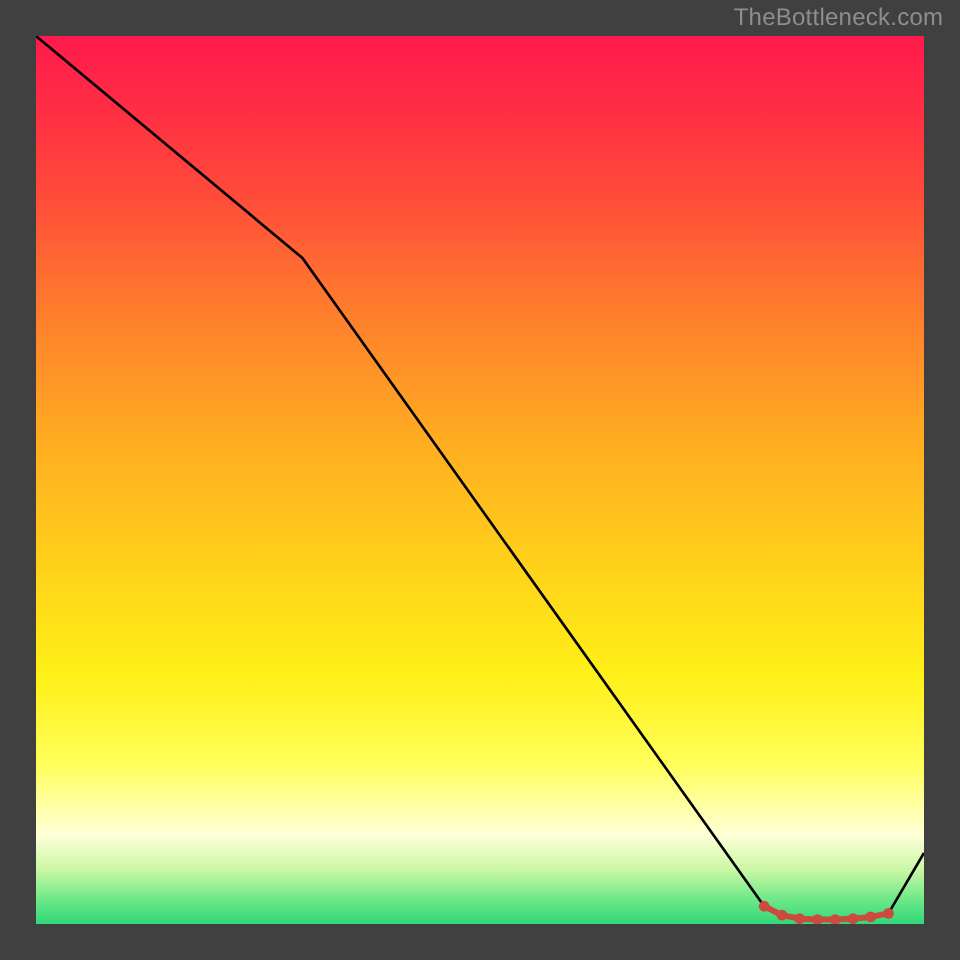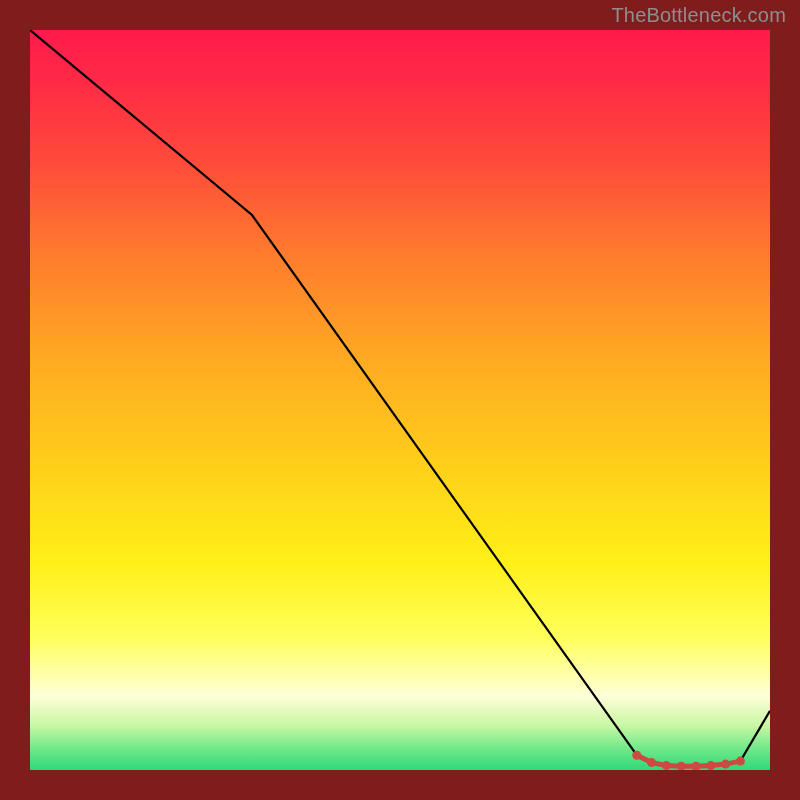--- a/index.html
+++ b/index.html
@@ -8,21 +8,21 @@
     width: 800px;
     height: 800px;
     background: #000;
     overflow: hidden;
     font-family: Arial, Helvetica, sans-serif;
   }
   .wrap {
     position: relative;
     width: 800px;
     height: 800px;
-    background: #7f1d1d;
+    background: #404040;
   }
   .attribution {
     position: absolute;
     top: 4px;
     right: 14px;
     color: #8e8e8e;
     font-size: 20px;
     font-weight: 400;
     letter-spacing: 0.2px;
   }

